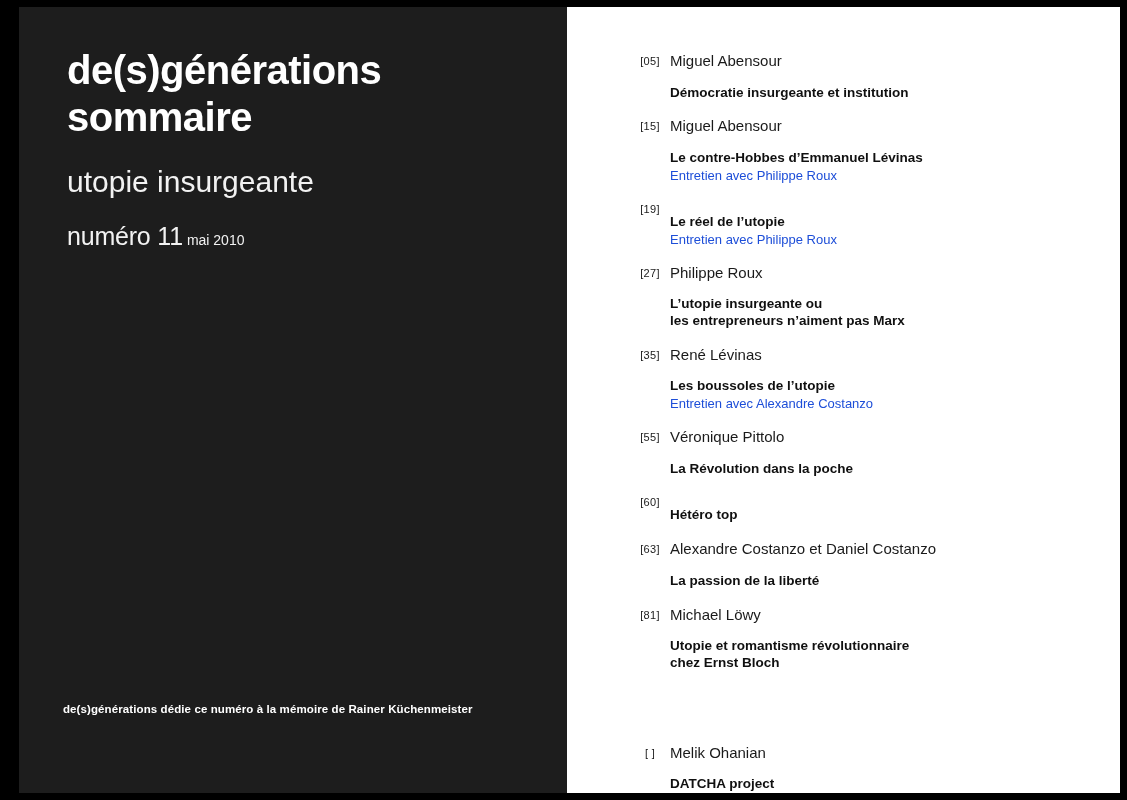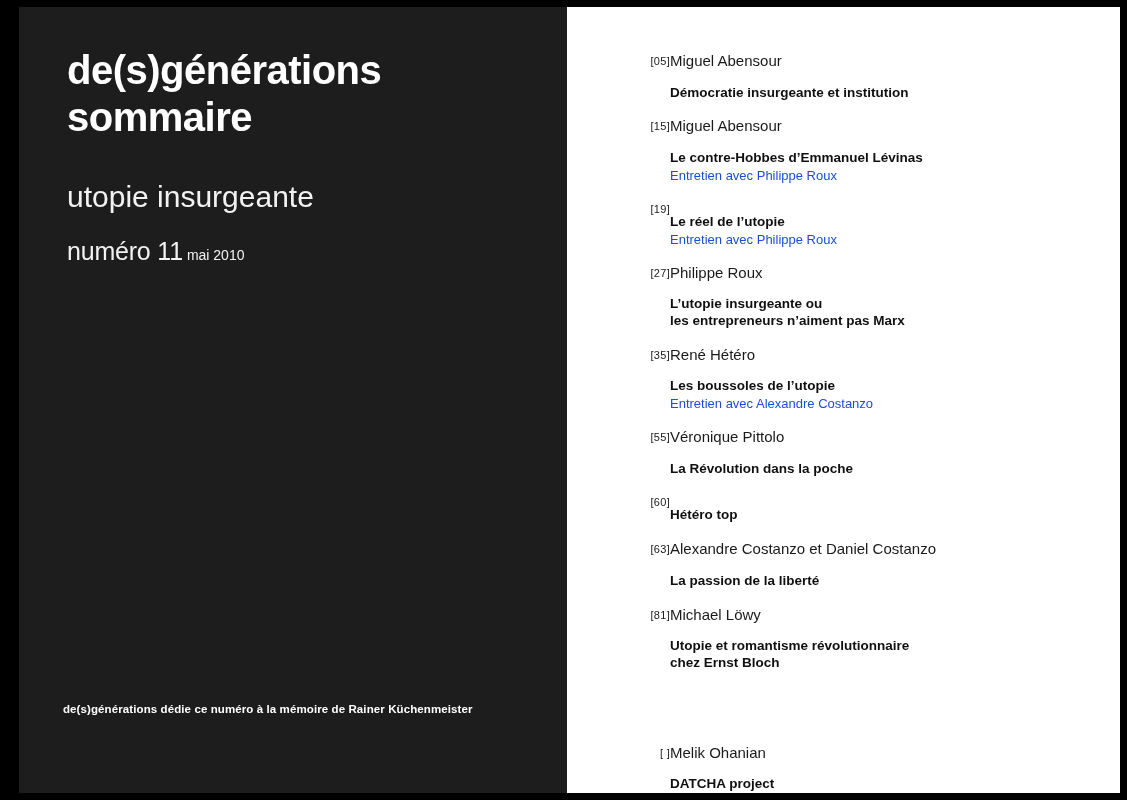--- a/index.html
+++ b/index.html
@@ -51,21 +51,21 @@
     font-weight: bold;
     line-height: 1.18;
     letter-spacing: -0.5px;
     margin: 0;
     color: #fff;
   }
   .title-sub {
     font-size: 30px;
     font-weight: normal;
     line-height: 1.2;
-    margin: 38px 0 0 0;
+    margin: 23px 0 0 0;
     color: #f2f2f2;
   }
   .issue-line {
     margin-top: 22px;
     color: #f2f2f2;
   }
   .issue-number {
     font-size: 25px;
     font-weight: normal;
     letter-spacing: -0.2px;
@@ -100,21 +100,21 @@
   }
   .toc-entry.gap-before {
     margin-top: 72px;
   }
   .toc-page {
     width: 40px;
     flex: 0 0 40px;
     font-size: 11px;
     color: #1a1a1a;
     padding-top: 3px;
-    text-align: right;
+    text-align: center;
     letter-spacing: 0.3px;
   }
   .toc-body {
     flex: 1 1 auto;
   }
   .toc-author {
     font-size: 15px;
     font-weight: normal;
     line-height: 1.24;
     color: #1a1a1a;
@@ -180,21 +180,21 @@
         <div class="toc-entry">
           <div class="toc-page">[27]</div>
           <div class="toc-body">
             <div class="toc-author">Philippe Roux</div>
             <div class="toc-title">L’utopie insurgeante ou<br>les entrepreneurs n’aiment pas Marx</div>
           </div>
         </div>
         <div class="toc-entry">
           <div class="toc-page">[35]</div>
           <div class="toc-body">
-            <div class="toc-author">René Hétéro</div>
+            <div class="toc-author">René Lévinas</div>
             <div class="toc-title">Les boussoles de l’utopie</div>
             <div class="toc-note">Entretien avec Alexandre Costanzo</div>
           </div>
         </div>
         <div class="toc-entry">
           <div class="toc-page">[55]</div>
           <div class="toc-body">
             <div class="toc-author">Véronique Pittolo</div>
             <div class="toc-title">La Révolution dans la poche</div>
           </div>

